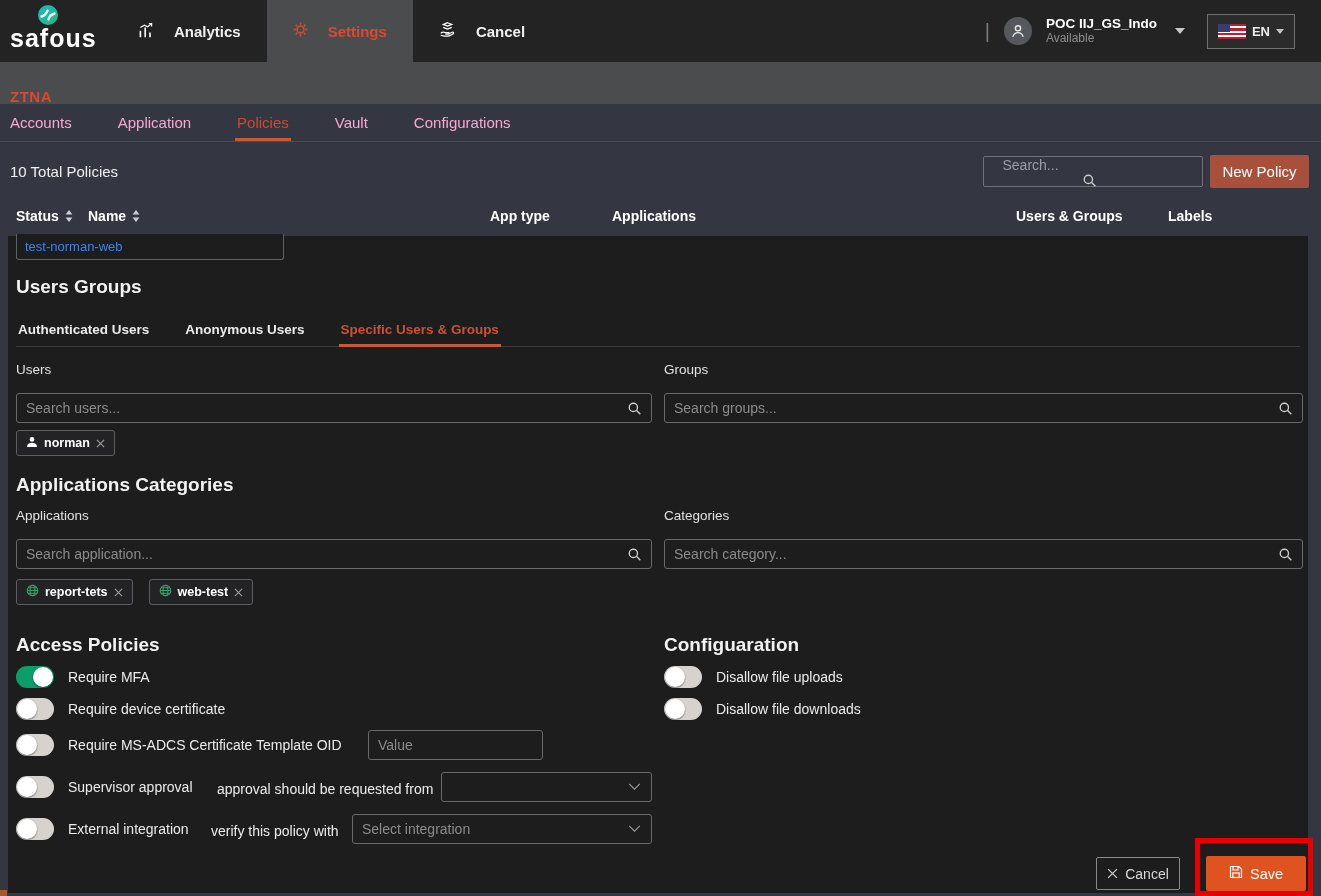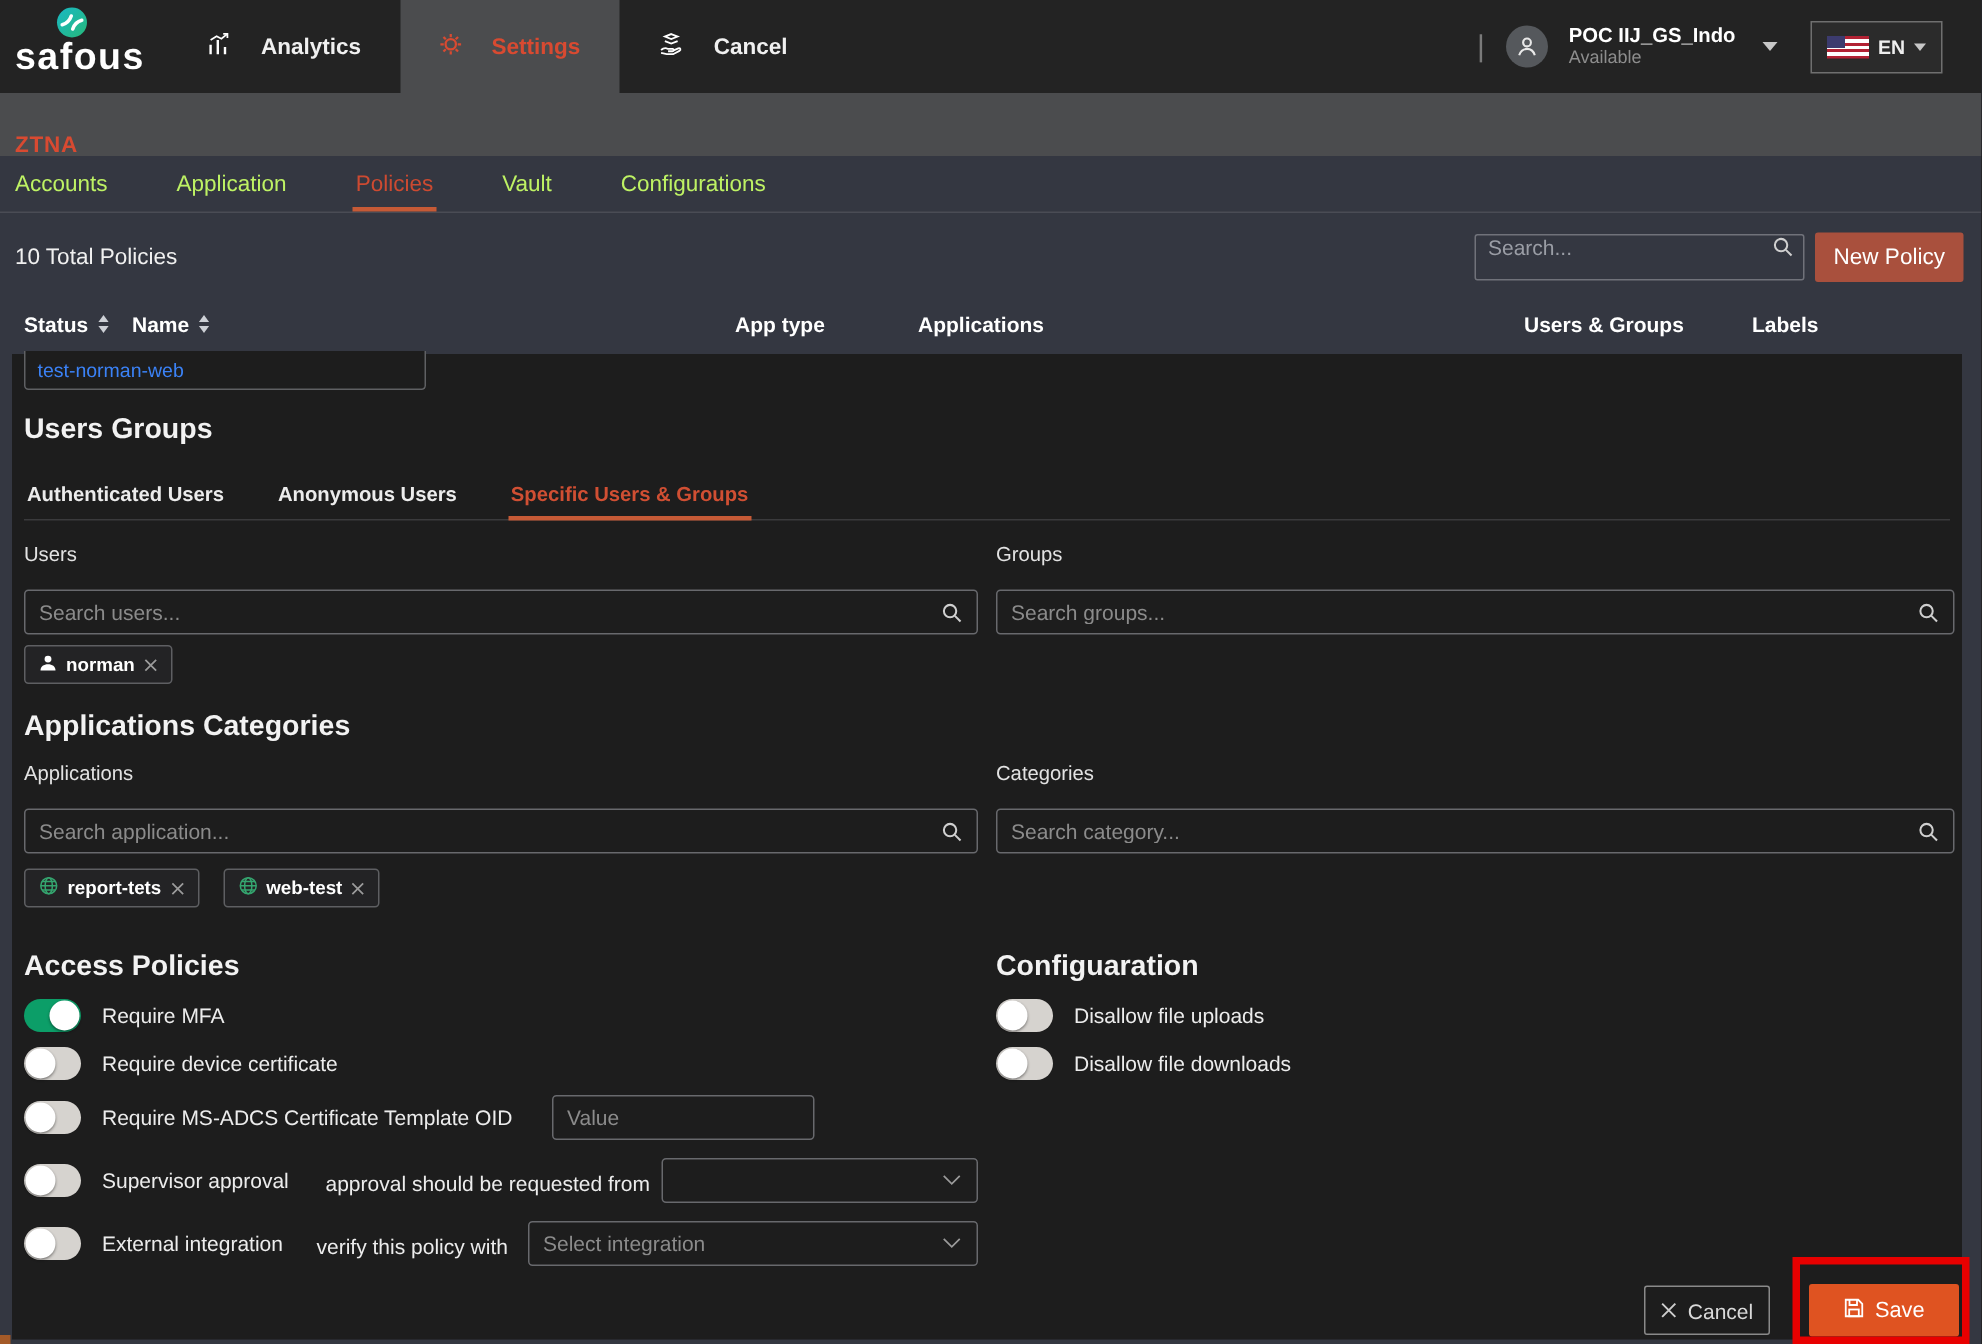--- a/index.html
+++ b/index.html
@@ -26,27 +26,27 @@
   .flag .canton { position:absolute; left:0; top:0; width:12px; height:8px; background:#3c3b6e; }
   .lang-code { font-size:13px; color:#eee; font-weight:bold; }
   .caret-sm { width:0; height:0; border-left:4px solid transparent; border-right:4px solid transparent; border-top:5px solid #c7c7c7; }
 
   
   .ztna-bar { position:absolute; left:0; top:62px; width:1321px; height:42px; background:#4b4c4e; display:flex; align-items:center; }
   .ztna-label { margin-left:10px; color:#d84a31; font-weight:bold; font-size:15px; letter-spacing:.5px;margin-top:27px; }
 
   
   .tabs-row { position:absolute; left:0; top:104px; width:1321px; height:38px; display:flex; align-items:center; gap:42px; padding-left:8px; border-bottom:1px solid #4a4c55; }
-  .tab { font-size:15px; color:#bef264; cursor:pointer; position:relative; padding:9px 2px; }
+  .tab { font-size:15px; color:#f9a8d4; cursor:pointer; position:relative; padding:9px 2px; }
   .tab.active { color:#cd4a31; }
   .tab.active::after { content:""; position:absolute; left:0; right:0; bottom:-1px; height:3px; background:#c65a36; }
 
   
   .total-label { position:absolute; left:10px; top:163px; font-size:15px; color:#f0f0f0; }
-  .search-wrap { position:absolute; left:983px; top:156px; width:220px; height:31px; border:1px solid #70727a; border-radius:2px; display:flex; align-items:flex-start; }
+  .search-wrap { position:absolute; left:983px; top:156px; width:220px; height:31px; border:1px solid #70727a; border-radius:2px; display:flex; align-items:center;flex-direction:column; }
   .search-wrap input { flex:1; background:transparent; border:none; outline:none; color:#ddd; font-size:14px; padding:0 8px; font-family:"Liberation Sans",sans-serif; }
   .search-wrap input::placeholder { color:#9a9da5; }
   .search-wrap .mag { margin-right:8px; display:flex; }
   .new-policy-btn { position:absolute; left:1210px; top:155px; width:99px; height:33px; background:#a9503d; border:none; border-radius:2px; color:#fff; font-size:15px; cursor:pointer; font-family:"Liberation Sans",sans-serif; }
 
   
   .thead { position:absolute; left:0; top:200px; width:1321px; height:36px; font-size:14px; font-weight:bold; color:#fff; }
   .th { position:absolute; top:8px; display:flex; align-items:center; gap:6px; }
   .sort { display:flex; flex-direction:column; gap:1px; }
 

